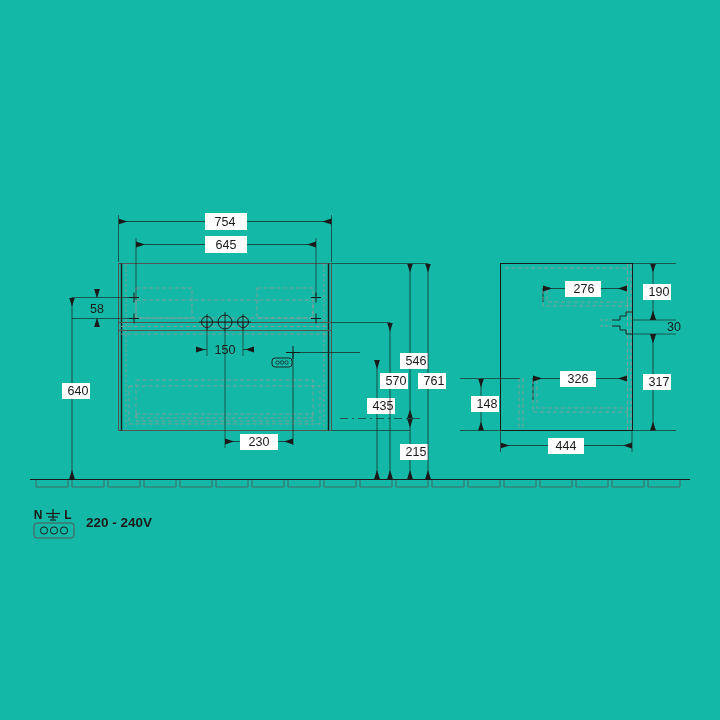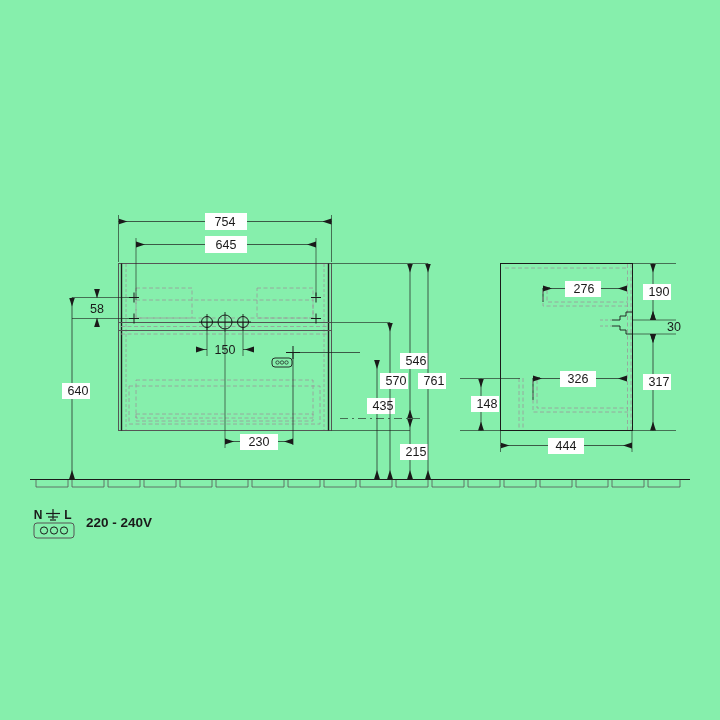--- a/index.html
+++ b/index.html
@@ -1,18 +1,18 @@
 <!DOCTYPE html>
 <html><head>
 <meta charset="utf-8">
 <style>
   html,body{margin:0;padding:0;background:#ffffff;}
   body{width:720px;height:720px;overflow:hidden;
        font-family:"Liberation Sans", sans-serif;}
-  #sheet{position:relative;width:720px;height:720px;background:#86efac;text-decoration:underline;}
+  #sheet{position:relative;width:720px;height:720px;background:#14b8a6;text-decoration:underline;}
   svg{display:block;}
   .dimtxt{font-family:"Liberation Sans",sans-serif;font-size:12.5px;fill:#1a1a1a;}
   .voltxt{font-family:"Liberation Sans",sans-serif;font-size:13.5px;fill:#1a1a1a;font-weight:bold;}
   .nltxt{font-family:"Liberation Sans",sans-serif;font-size:12px;fill:#1a1a1a;font-weight:bold;}
 </style>
 </head>
 <body>
 
 <div id="sheet">
 <svg width="720" height="720" viewBox="0 0 720 720">

